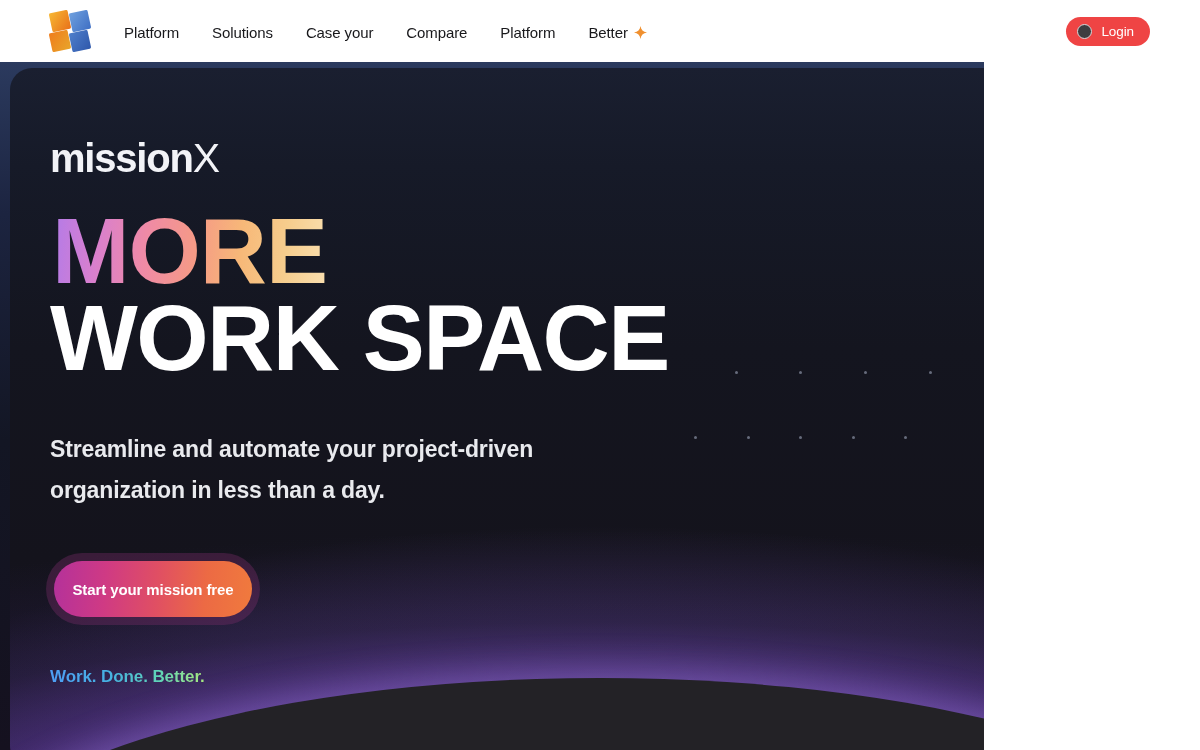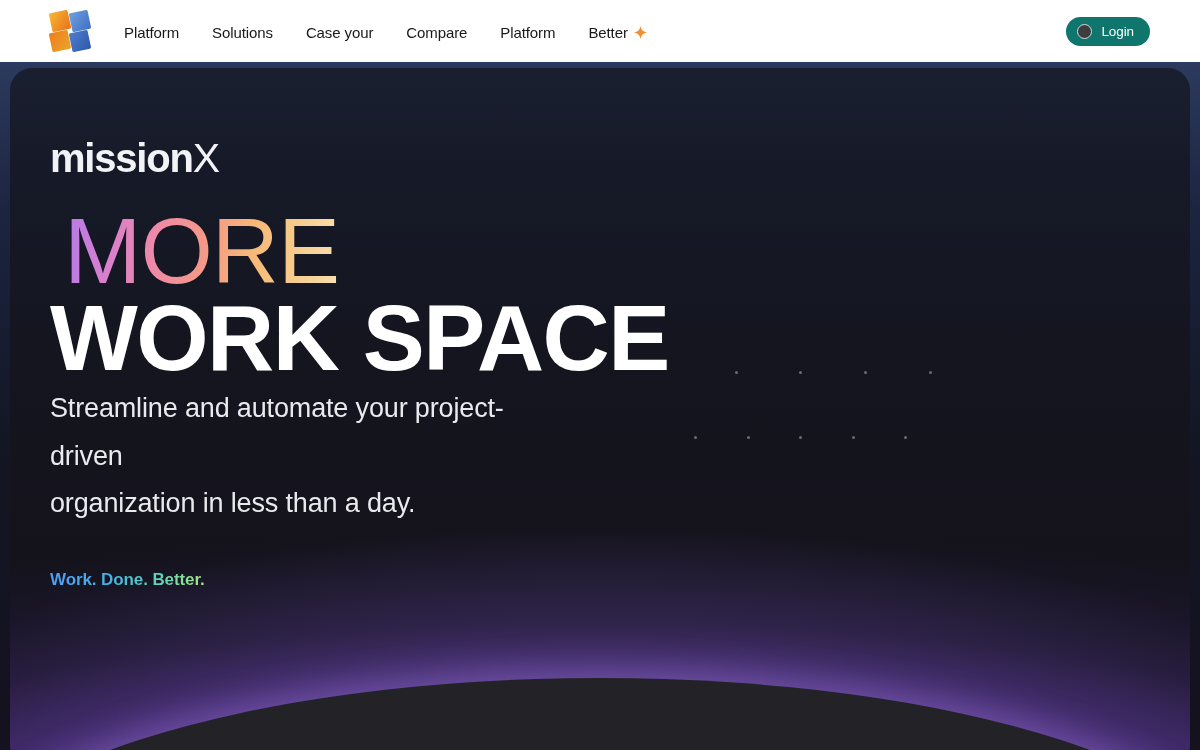--- a/index.html
+++ b/index.html
@@ -42,21 +42,21 @@
   }
   .sparkle{display:inline-block;width:13px;height:13px;position:relative;top:0px;}
 
   .nav-actions{
     position:absolute; right:50px; top:17px;
     display:flex; align-items:center; gap:16px;
   }
   .btn-pill{
     height:29px;
     border-radius:15px;
-    background:#0f766e;
+    background:#ef4444;
     color:#ffffff;
     font-size:13.5px;
     font-weight:500;
     display:flex; align-items:center;
     gap:9px;
     padding:0 16px 0 11px;
     cursor:pointer;
     white-space:nowrap;
     border:none;
     letter-spacing:-0.1px;
@@ -73,21 +73,21 @@
     border:1.6px solid #e4e4e6;
     transform:rotate(45deg);
     flex:none;
     margin-right:1px;
   }
 
   
   .hero-outer{
     position:absolute;
     left:0; top:62px;
-    width:1200px; height:688px;
+    width:984px; height:688px;
     background:linear-gradient(180deg,#2b3a5e 0%,#1c2440 22%,#131624 55%,#15111f 100%);
     overflow:hidden;
     padding-left:26px;
   }
   .hero{
     position:absolute;
     left:10px; top:6px;
     width:1180px; height:700px;
     border-radius:22px;
     background:
@@ -127,47 +127,48 @@
     color:#f2f3f7;
     letter-spacing:-1.2px;
     margin-bottom:30px;
     white-space:nowrap;
   }
   .brand .b-strong{font-weight:700;}
   .brand .b-x{font-weight:300;font-size:41px;letter-spacing:0;}
 
   .hl-more{
     font-size:93px;
-    font-weight:400;
+    font-weight:700;
     line-height:0.92;
     letter-spacing:-1px;
     background:linear-gradient(95deg,#b27be9 0%,#d87fcf 16%,#ef8aa6 34%,#f59a86 52%,#f7b878 68%,#f6cd8d 84%,#f9dfb0 100%);
     -webkit-background-clip:text;
     background-clip:text;
     color:transparent;
     -webkit-text-fill-color:transparent;
     display:inline-block;
-    margin-left:14px;
+    margin-left:2px;
   }
   .hl-work{
     font-size:93px;
     font-weight:700;
     line-height:1.02;
     letter-spacing:-1.5px;
     color:#ffffff;
     margin-top:-4px;
     white-space:nowrap;
   }
 
   .sub{
-    font-size:27px;
+    margin-top:44px;
+    font-size:23px;
     line-height:1.76;
     color:#e9eaee;
     letter-spacing:-0.15px;
-    font-weight:400;
+    font-weight:700;
     max-width:500px;
   }
 
   .cta-halo{
     margin-top:43px;
     width:214px;
     height:72px;
     border-radius:36px;
     background:rgba(120,45,105,0.38);
     display:flex; align-items:center; justify-content:center;
@@ -296,18 +297,21 @@
       <h1 style="font-weight:800;">
         <span class="hl-more">MORE</span>
         <div class="hl-work">WORK SPACE</div>
       </h1>
 
       <p class="sub">
         <span>Streamline and automate your project-driven</span><br>
         <span>organization in less than a day.</span>
       </p>
 
+      <div class="cta-halo">
+        <button class="cta">Start your mission free</button>
+      </div>
 
       <div class="tagline">Work. Done. Better.</div>
 
     </div>
   </section>
 </div>
 
 </body></html>

